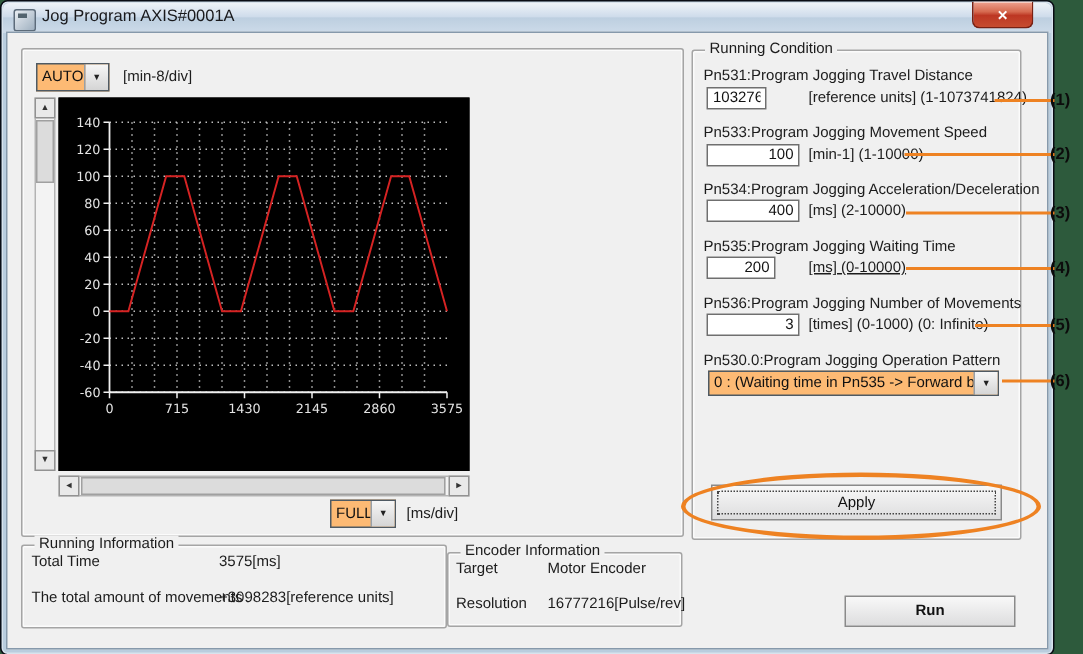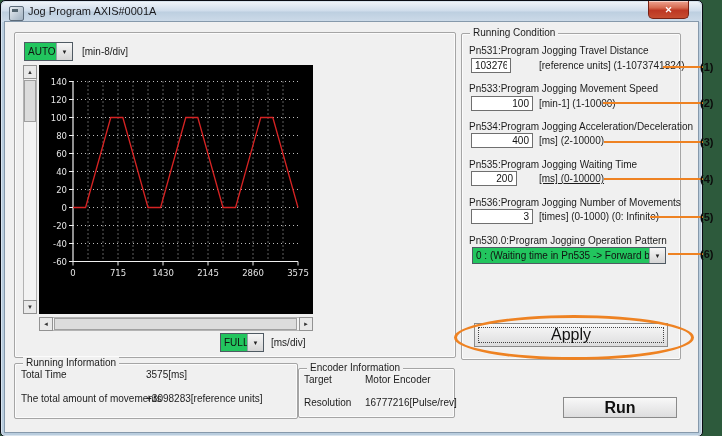--- a/index.html
+++ b/index.html
@@ -58,41 +58,41 @@
     position:absolute;top:-7px;left:8px;background:#f0f0f0;
     padding:0 3px;font-size:10px;color:#1c1c1c;white-space:nowrap;line-height:12px;
   }
   .lbl{position:absolute;font-size:10px;color:#1c1c1c;white-space:nowrap;line-height:12px;}
   .win-input{
     position:absolute;background:#ffffff;border:1px solid #6f6f6f;
     font-size:10px;font-family:"Liberation Sans",sans-serif;color:#111;
     text-align:right;padding:0 3px;box-sizing:border-box;outline:none;
   }
   .combo{
-    position:absolute;background:#22c55e;border:1px solid #4f5a63;
+    position:absolute;background:#fdba74;border:1px solid #4f5a63;
     display:flex;align-items:stretch;box-sizing:border-box;font-size:10px;color:#111;justify-content:flex-end;
   }
   .combo .val{flex:1;display:flex;align-items:center;padding:0 3px;white-space:nowrap;overflow:hidden;}
   .combo .cbtn{
     width:15px;background:linear-gradient(#f6f6f6,#d5d5d5);
     border-left:1px solid #98a0a8;display:flex;align-items:center;justify-content:center;
     font-size:6px;color:#222;
   }
   .chart-box{position:absolute;left:38px;top:64px;width:274px;height:249px;background:#000;}
   .scroll{position:absolute;background:#f3f3f3;border:1px solid #b3b3b3;box-sizing:border-box;}
   .sbtn{
     position:absolute;background:#e9e9e9;border:1px solid #929292;box-sizing:border-box;
     display:flex;align-items:center;justify-content:center;font-size:6px;color:#333;
   }
   .sthumb{position:absolute;background:#dcdcdc;border:1px solid #a0a0a0;box-sizing:border-box;}
   .btn{
     position:absolute;background:linear-gradient(#f8f8f8,#ddddde);
     border:1px solid #8a8a8a;box-sizing:border-box;
     display:flex;align-items:center;justify-content:center;
-    font-size:16px;color:#111;cursor:default;
+    font-size:10px;color:#111;cursor:default;
   }
   .focus-rect{position:absolute;left:3px;top:3px;right:3px;bottom:3px;border:1px dotted #444;}
   .callout-line{position:absolute;height:2px;background:#ee8222;z-index:30;}
   .callout-label{position:absolute;font-size:11px;font-weight:bold;color:#0c0c0c;z-index:30;white-space:nowrap;}
   .ellipse{
     position:absolute;left:453px;top:314px;width:234px;height:39px;
     border:3px solid #ee8222;border-radius:50%;z-index:25;
   }
   .val-text{position:absolute;font-size:10px;color:#1c1c1c;white-space:nowrap;line-height:12px;}
 </style>

